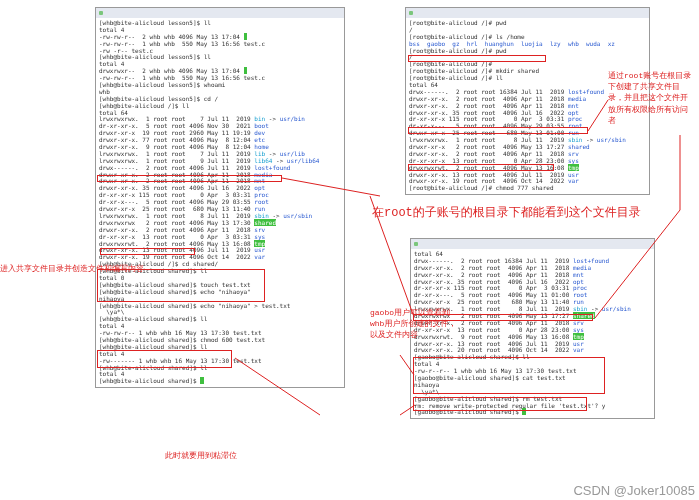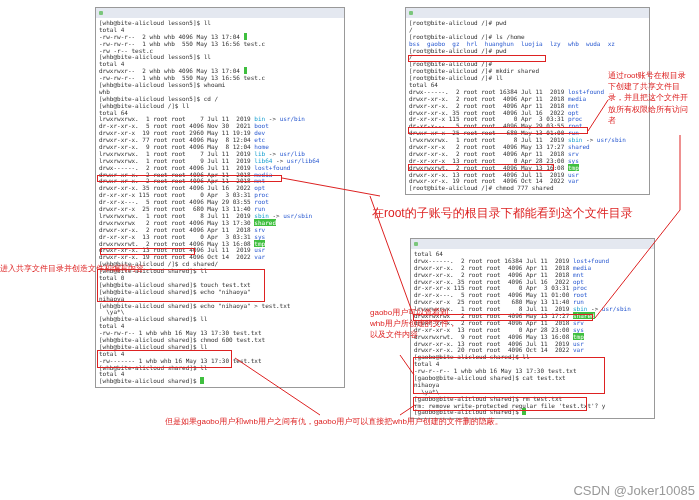--- a/index.html
+++ b/index.html
@@ -7,21 +7,21 @@
   .term { position: absolute; background: #fff; border: 1px solid #999; }
   .titlebar { background: #e4e8f0; height: 10px; display: flex; align-items: center; }
   .titlebar .dot { width: 4px; height: 4px; background: #7bc67b; margin-left: 3px; border-radius: 1px; }
   .content { padding: 2px 3px; line-height: 1.15; white-space: pre; color: #333; }
   .cyan { color: #1aa0d0; }
   .blue { color: #2a5ad0; }
   .greenbg { background: #3fbf3f; color: #fff; }
   .term1 { left: 95px; top: 7px; width: 250px; }
   .term2 { left: 405px; top: 7px; width: 245px; }
   .term3 { left: 410px; top: 238px; width: 245px; }
-  .annot { position: absolute; font-size: 8px; color: #d22; font-family: Liberation Sans, sans-serif; line-height: 1.4; }
+  .annot { position: absolute; font-size: 8px; color: #d22; font-family: Liberation Mono, monospace; line-height: 1.4; }
   .a1 { left: 0px; top: 263px; }
   .a2 { left: 608px; top: 70px; width: 85px; }
   .a3 { left: 372px; top: 205px; font-size: 12px; }
   .a4 { left: 370px; top: 307px; width: 90px; }
   .a5 { left: 165px; top: 416px; width: 520px; }
   .redbox { border: 1px solid #d22; position: absolute; }
   .wm { position: absolute; right: 4px; bottom: 2px; font-size: 13px; color: #999; font-family: sans-serif; }
 </style>
 </head>
 <body>
@@ -155,23 +155,24 @@
 <div class="redbox" style="left:408px; top:164px; width:146px; height:7px;"></div>
 <div class="redbox" style="left:413px; top:314px; width:180px; height:7px;"></div>
 <div class="redbox" style="left:413px; top:357px; width:192px; height:37px;"></div>
 <div class="redbox" style="left:413px; top:397px; width:174px; height:14px;"></div>
 
 <div class="annot a1">进入共享文件目录并创造文件和编写内容</div>
 <div class="annot a2">通过root账号在根目录下创建了共享文件目录，并且把这个文件开放所有权限给所有访问者</div>
 <div class="annot a3">在root的子账号的根目录下都能看到这个文件目录</div>
 <div class="annot a4">gaobo用户可以查看到whb用户所创建的文件，以及文件内容</div>
 <div class="annot a5">
-  <div>但是如果gaobo用户和whb用户之间有仇，gaobo用户可以直接把whb用户创建的文件删的隐蔽。</div><br>
   <br>
   <br>
+  <br>
+  <div>此时就要用到粘滞位</div>
 </div>
 
 <svg style="position:absolute; left:0; top:0; width:699px; height:500px; pointer-events:none;">
   <line x1="588" y1="131" x2="608" y2="100" stroke="#d22" stroke-width="1"></line>
   <line x1="282" y1="178" x2="380" y2="196" stroke="#d22" stroke-width="1"></line>
   <line x1="595" y1="318" x2="680" y2="210" stroke="#d22" stroke-width="1"></line>
   <line x1="680" y1="210" x2="680" y2="135" stroke="#d22" stroke-width="1"></line>
   <line x1="370" y1="196" x2="414" y2="317" stroke="#d22" stroke-width="1"></line>
   <line x1="235" y1="358" x2="320" y2="415" stroke="#d22" stroke-width="1"></line>
   <line x1="415" y1="405" x2="400" y2="415" stroke="#d22" stroke-width="1"></line>

